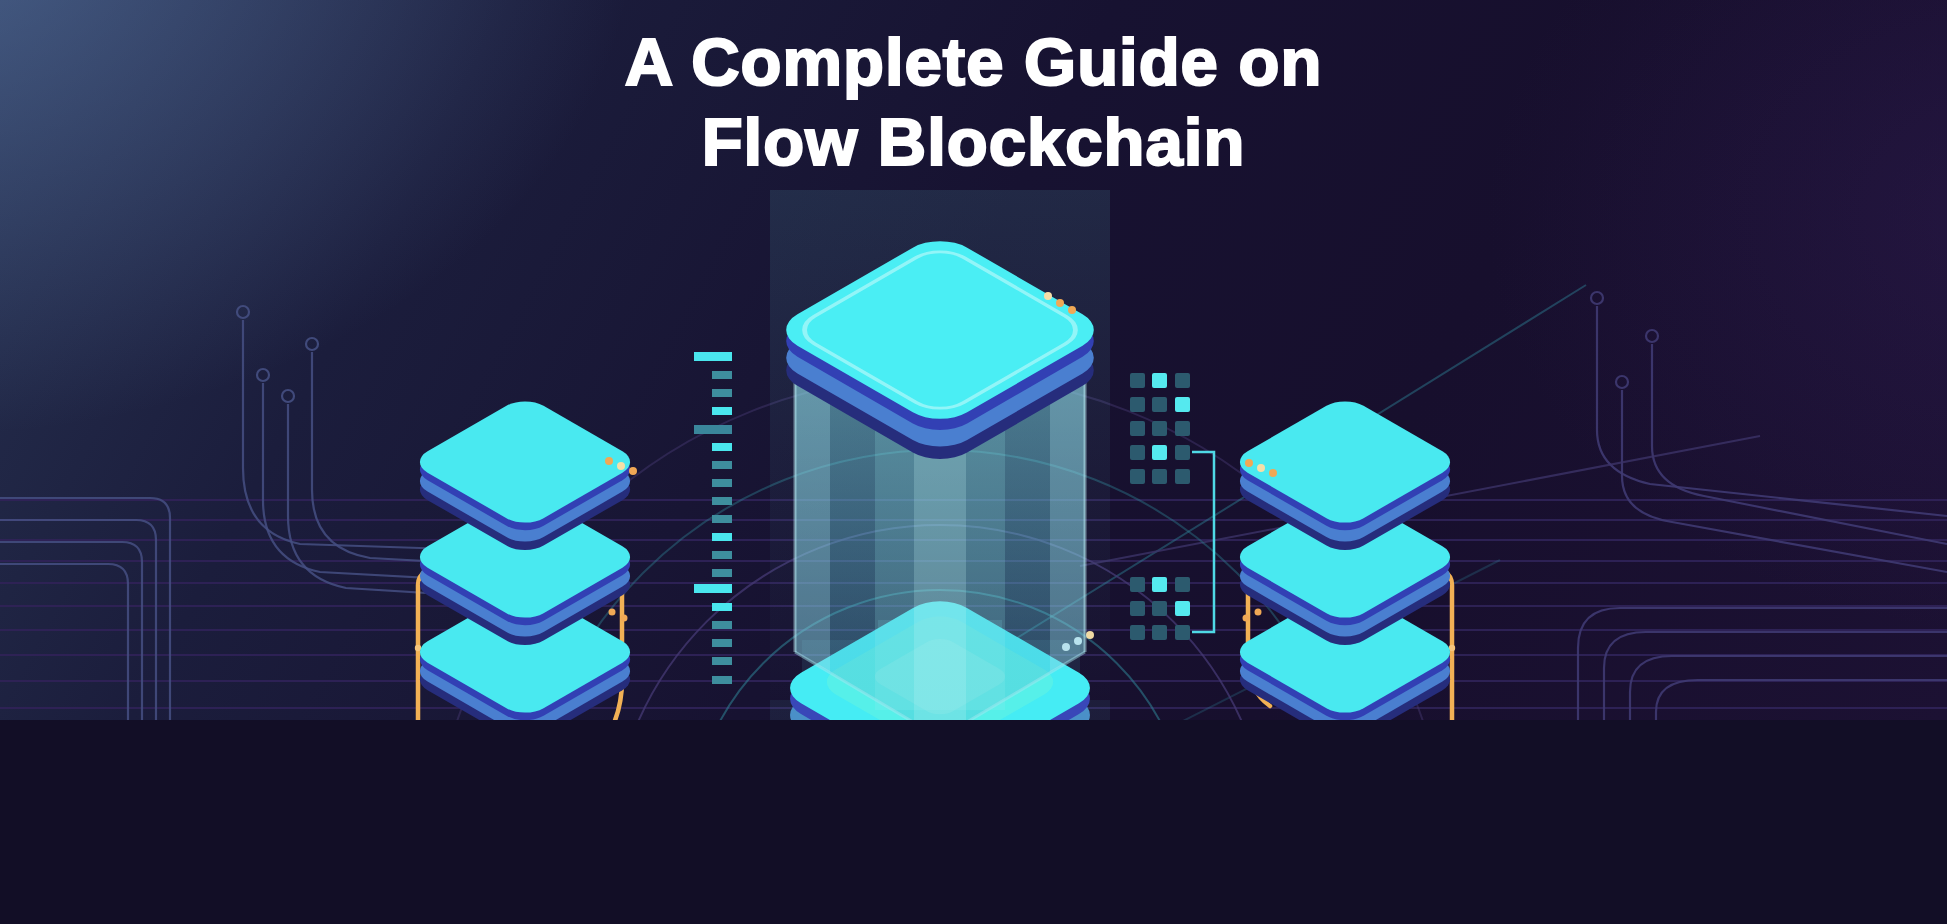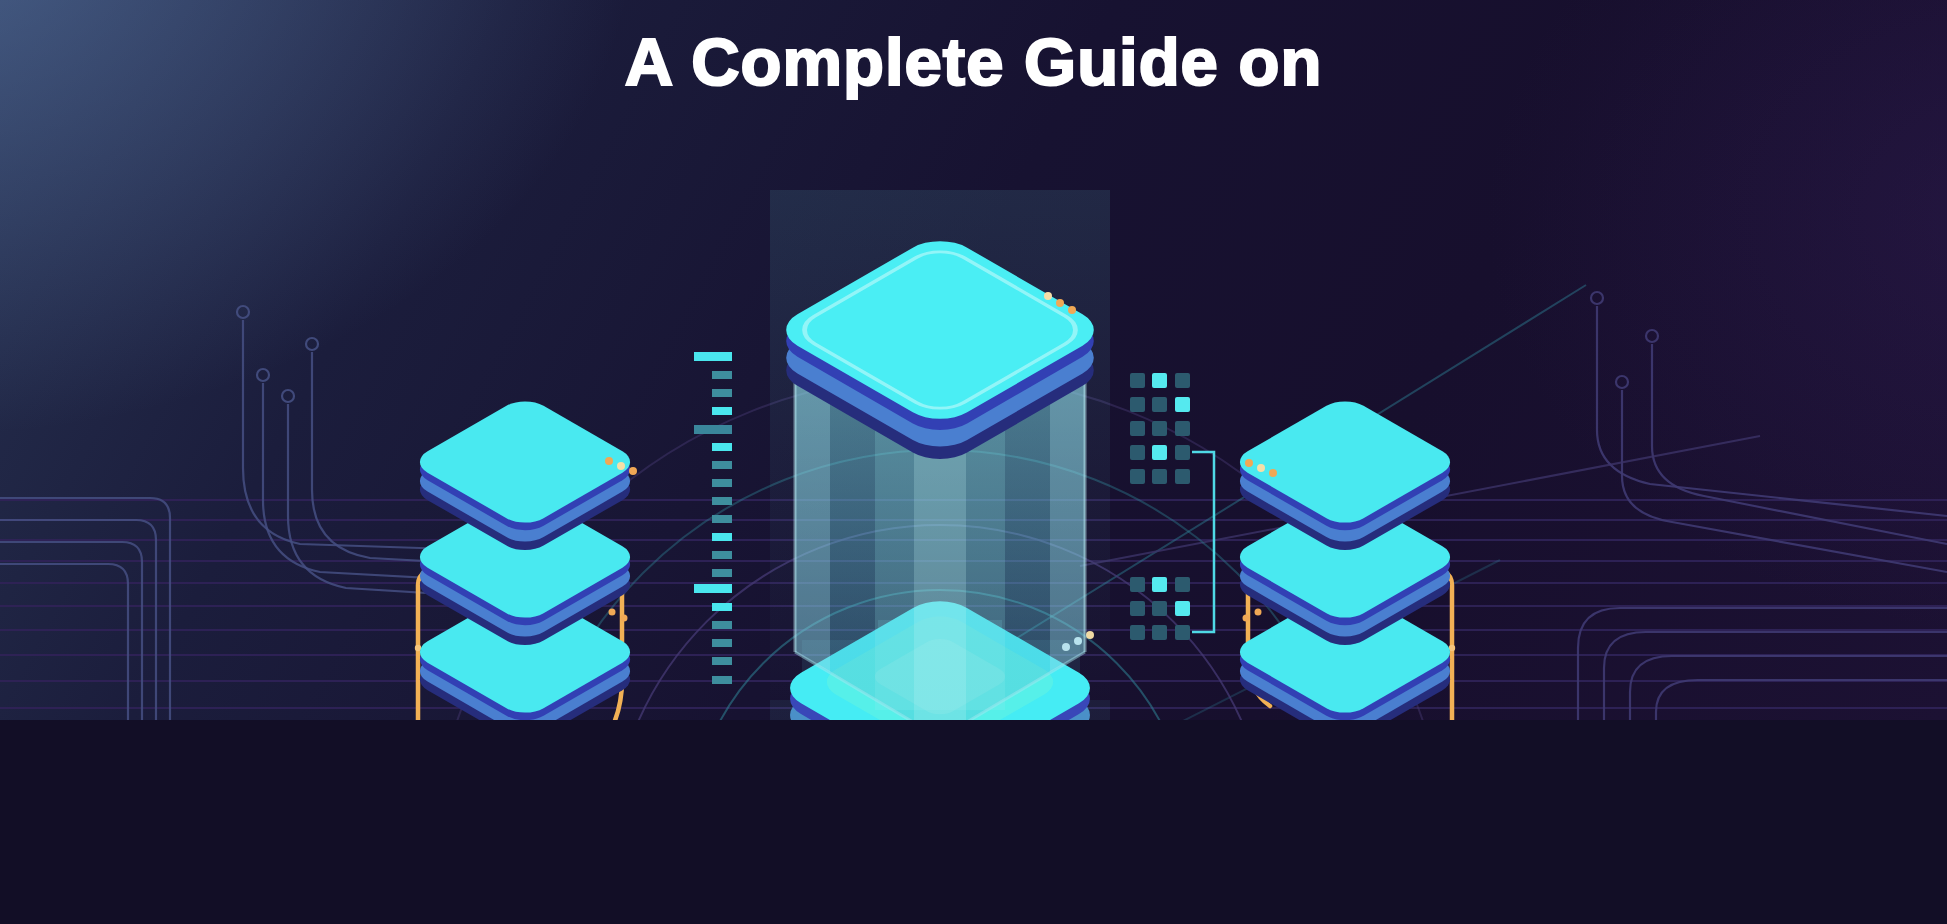--- a/index.html
+++ b/index.html
@@ -270,14 +270,15 @@
 
     <g>
       <rect x="430" y="884" width="1020" height="6" fill="#78e1f0" opacity=".16"></rect>
       <rect x="520" y="902" width="800" height="5" fill="#78e1f0" opacity=".11"></rect>
       <rect x="660" y="916" width="560" height="4" fill="#78e1f0" opacity=".09"></rect>
     </g>
   </svg>
 
   <div class="title">
     <div>A Complete Guide on</div>
+    <div>Flow Blockchain</div>
   </div>
 </div>
 
 </body></html>

